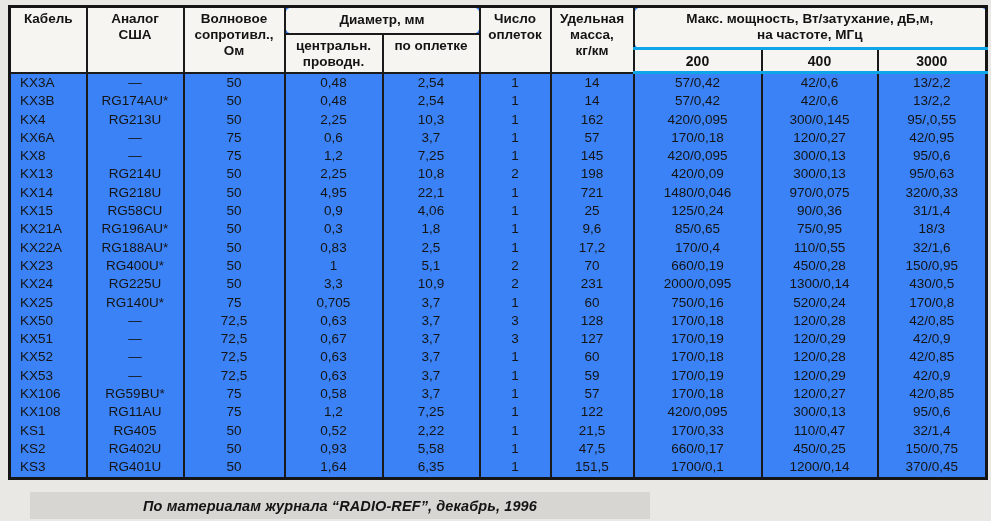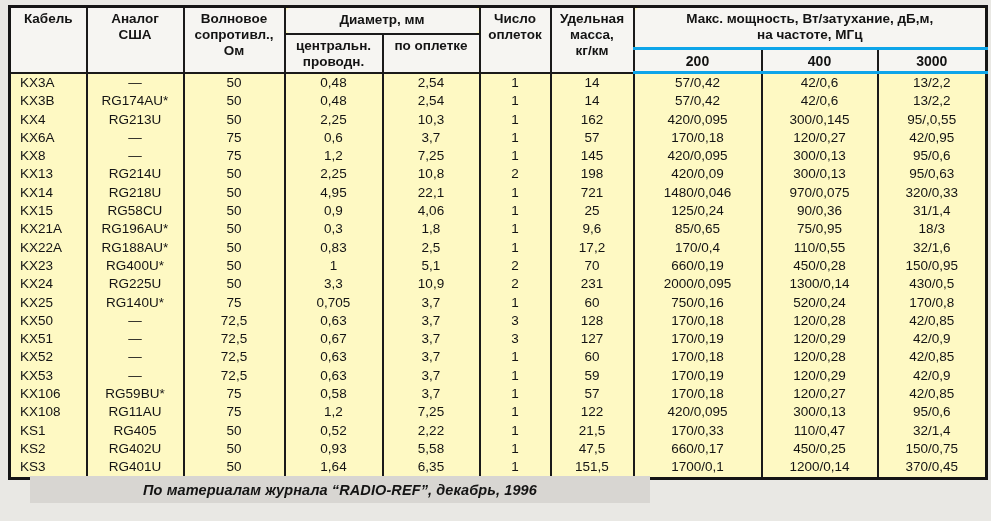--- a/index.html
+++ b/index.html
@@ -10,21 +10,21 @@
     color:#141414;
     position:relative;
     overflow:hidden;
   }
   .table-wrap{
     position:absolute;left:8px;top:5px;
   }
   table{
     border-collapse:collapse;
     table-layout:fixed;
-    background:#fef9c3;
+    background:#3b82f6;
     border:3px solid #151515;
     padding-left:16px;
   }
   col.c-cable{width:77px;}
   col.c-analog{width:97px;}
   col.c-imp{width:101px;}
   col.c-dcen{width:98px;}
   col.c-dbr{width:97px;}
   col.c-braids{width:71px;}
   col.c-mass{width:83px;}
@@ -62,21 +62,21 @@
     white-space:nowrap;
     font-weight:normal;
   }
   tbody td:first-child{
     text-align:left;
     padding-left:9px;
     margin-top:40px;
   }
   .footer{
     position:absolute;
-    left:30px;top:476px;
+    left:30px;top:492px;
     width:620px;height:27px;
     background:#d8d6d2;
     display:flex;align-items:center;justify-content:center;
     font-weight:bold;font-style:italic;
     font-size:14.5px;
     letter-spacing:0.1px;
   }
 </style>
 </head>
 <body>

